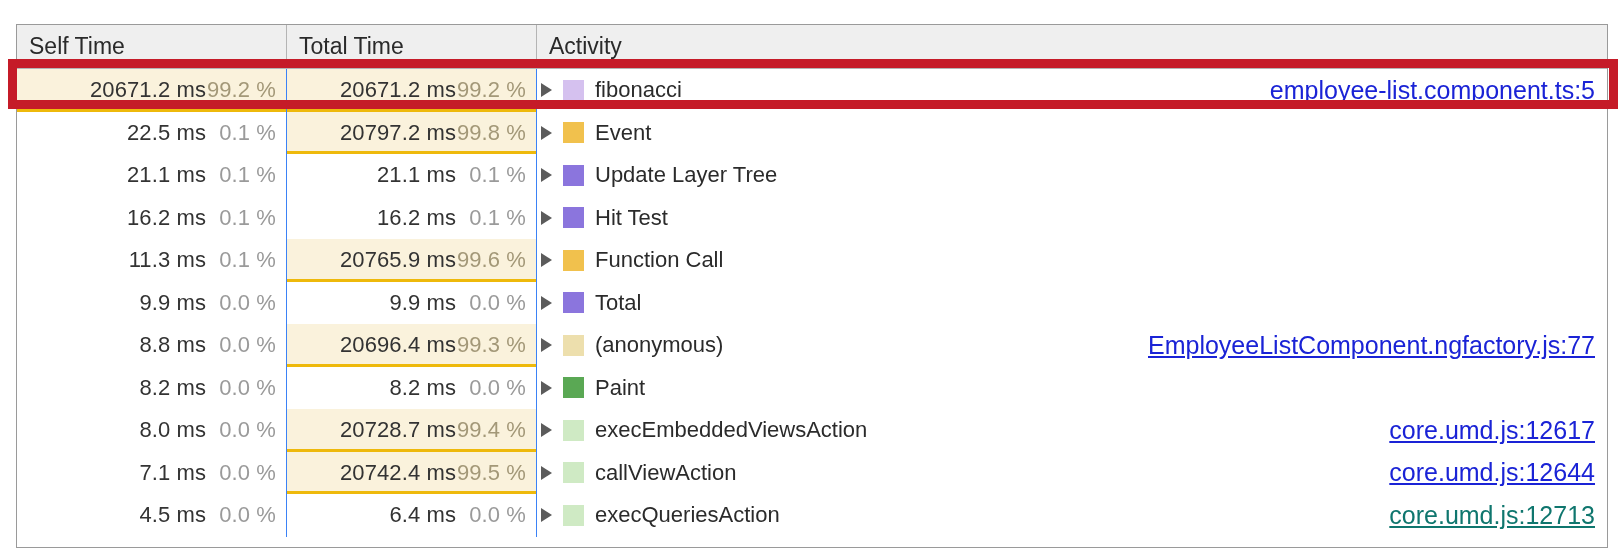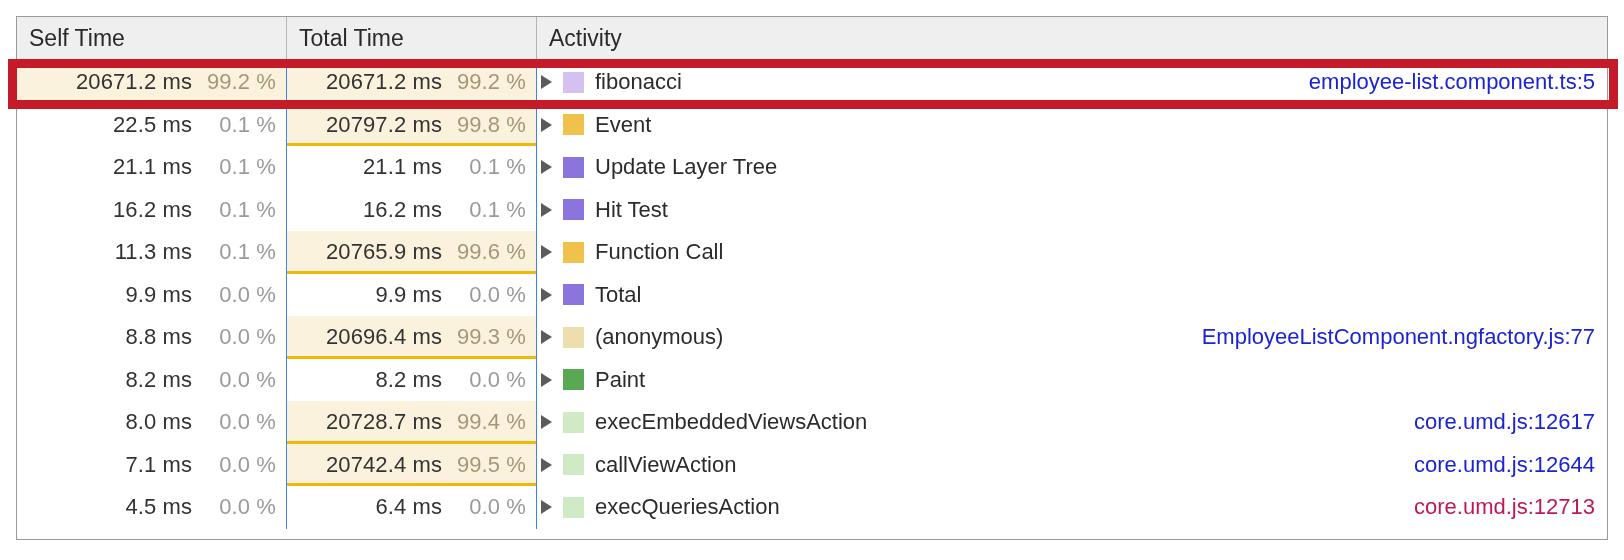--- a/index.html
+++ b/index.html
@@ -6,21 +6,21 @@
   body{
     width:1624px;height:560px;
     font-family:"Liberation Sans","DejaVu Sans",sans-serif;
     -webkit-font-smoothing:antialiased;
     overflow:hidden;
   }
 
   
   #perf-table{
     position:absolute;
-    left:16px; top:16px;
+    left:16px; top:24px;
     width:1592px; height:524px;
     border:1px solid #9a9a9a;
     border-top:1px solid #9a9a9a;
     box-sizing:border-box;
     background:#fff;
   }
 
   
   .thead{
     display:flex;
@@ -76,21 +76,21 @@
   }
   .nums{
     position:absolute;
     left:0;right:0;top:0;bottom:0;
     display:flex;align-items:center;justify-content:flex-end;
     padding-right:10px;
     font-size:22px;
     letter-spacing:0.1px;
   }
   .ms{color:#333333;}
-  .pct{color:#9a9a9a;margin-left:14px;width:70px;text-align:right;}
+  .pct{color:#9a9a9a;width:70px;text-align:right;}
   .bar-on ~ .nums .pct{color:#a39878;}
 
   
   .tri{
     width:0;height:0;
     border-left:11px solid #5b5b5b;
     border-top:7.5px solid transparent;
     border-bottom:7.5px solid transparent;
     margin-right:11px;
     flex:none;
@@ -101,22 +101,23 @@
     margin-right:11px;
     box-sizing:border-box;
   }
   .act-label{
     font-size:22px;color:#2b2b2b;
     white-space:nowrap;
   }
   .srclink{
     margin-left:auto;
     margin-right:12px;
-    font-size:22px;
+    font-size:25px;
     color:#1a23d6;
+    text-decoration:underline;
     white-space:nowrap;
     cursor:pointer;
   }
 
   
   #highlight-box{
     position:absolute;
     left:8px; top:59px;
     width:1610px; height:49px;
     border:9px solid #c51b28;
@@ -392,20 +393,20 @@
             <div class="nums">
               <span class="ms">6.4 ms</span>
               <span class="pct">0.0 %</span>
             </div>
           </div>
         </div>
         <div class="cell activity">
           <div class="tri"></div>
           <div class="swatch" style="background: rgb(207, 234, 196);"></div>
           <span class="act-label">execQueriesAction</span>
-          <span class="srclink" style="color: #be185d;">core.umd.js:12713</span>
+          <span class="srclink" style="color: #0f766e;">core.umd.js:12713</span>
         </div>
       </div>
     </div>
 
 </div>
 
 <div id="highlight-box" style="top: 59px; height: 49.5px; border-color: rgb(197, 27, 40);"></div>
 
 </body></html>

